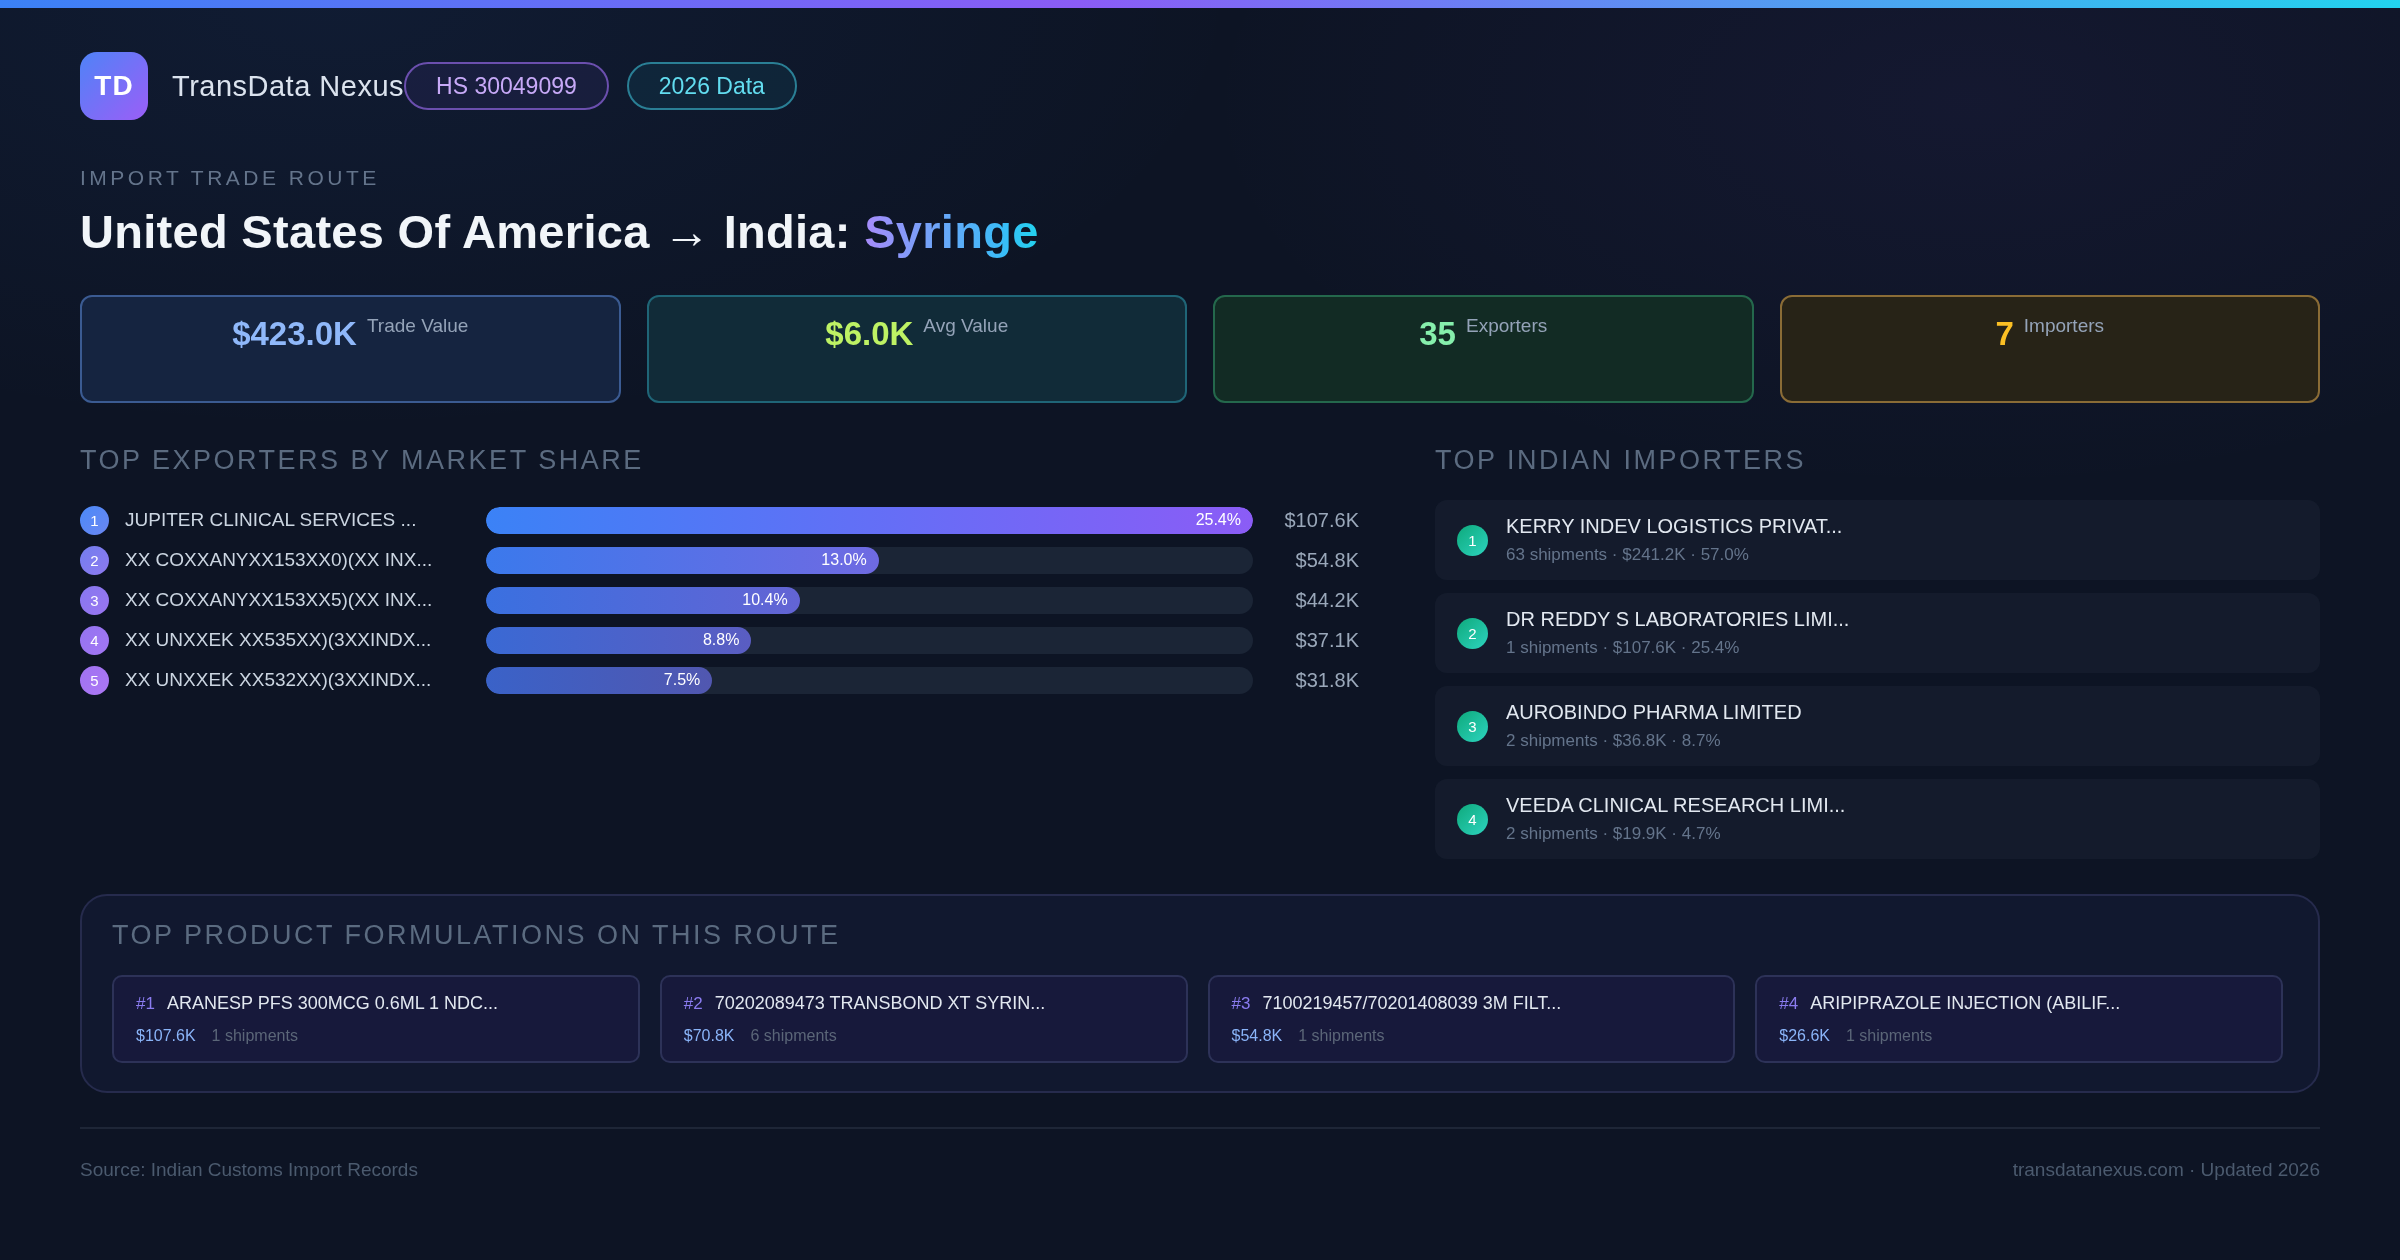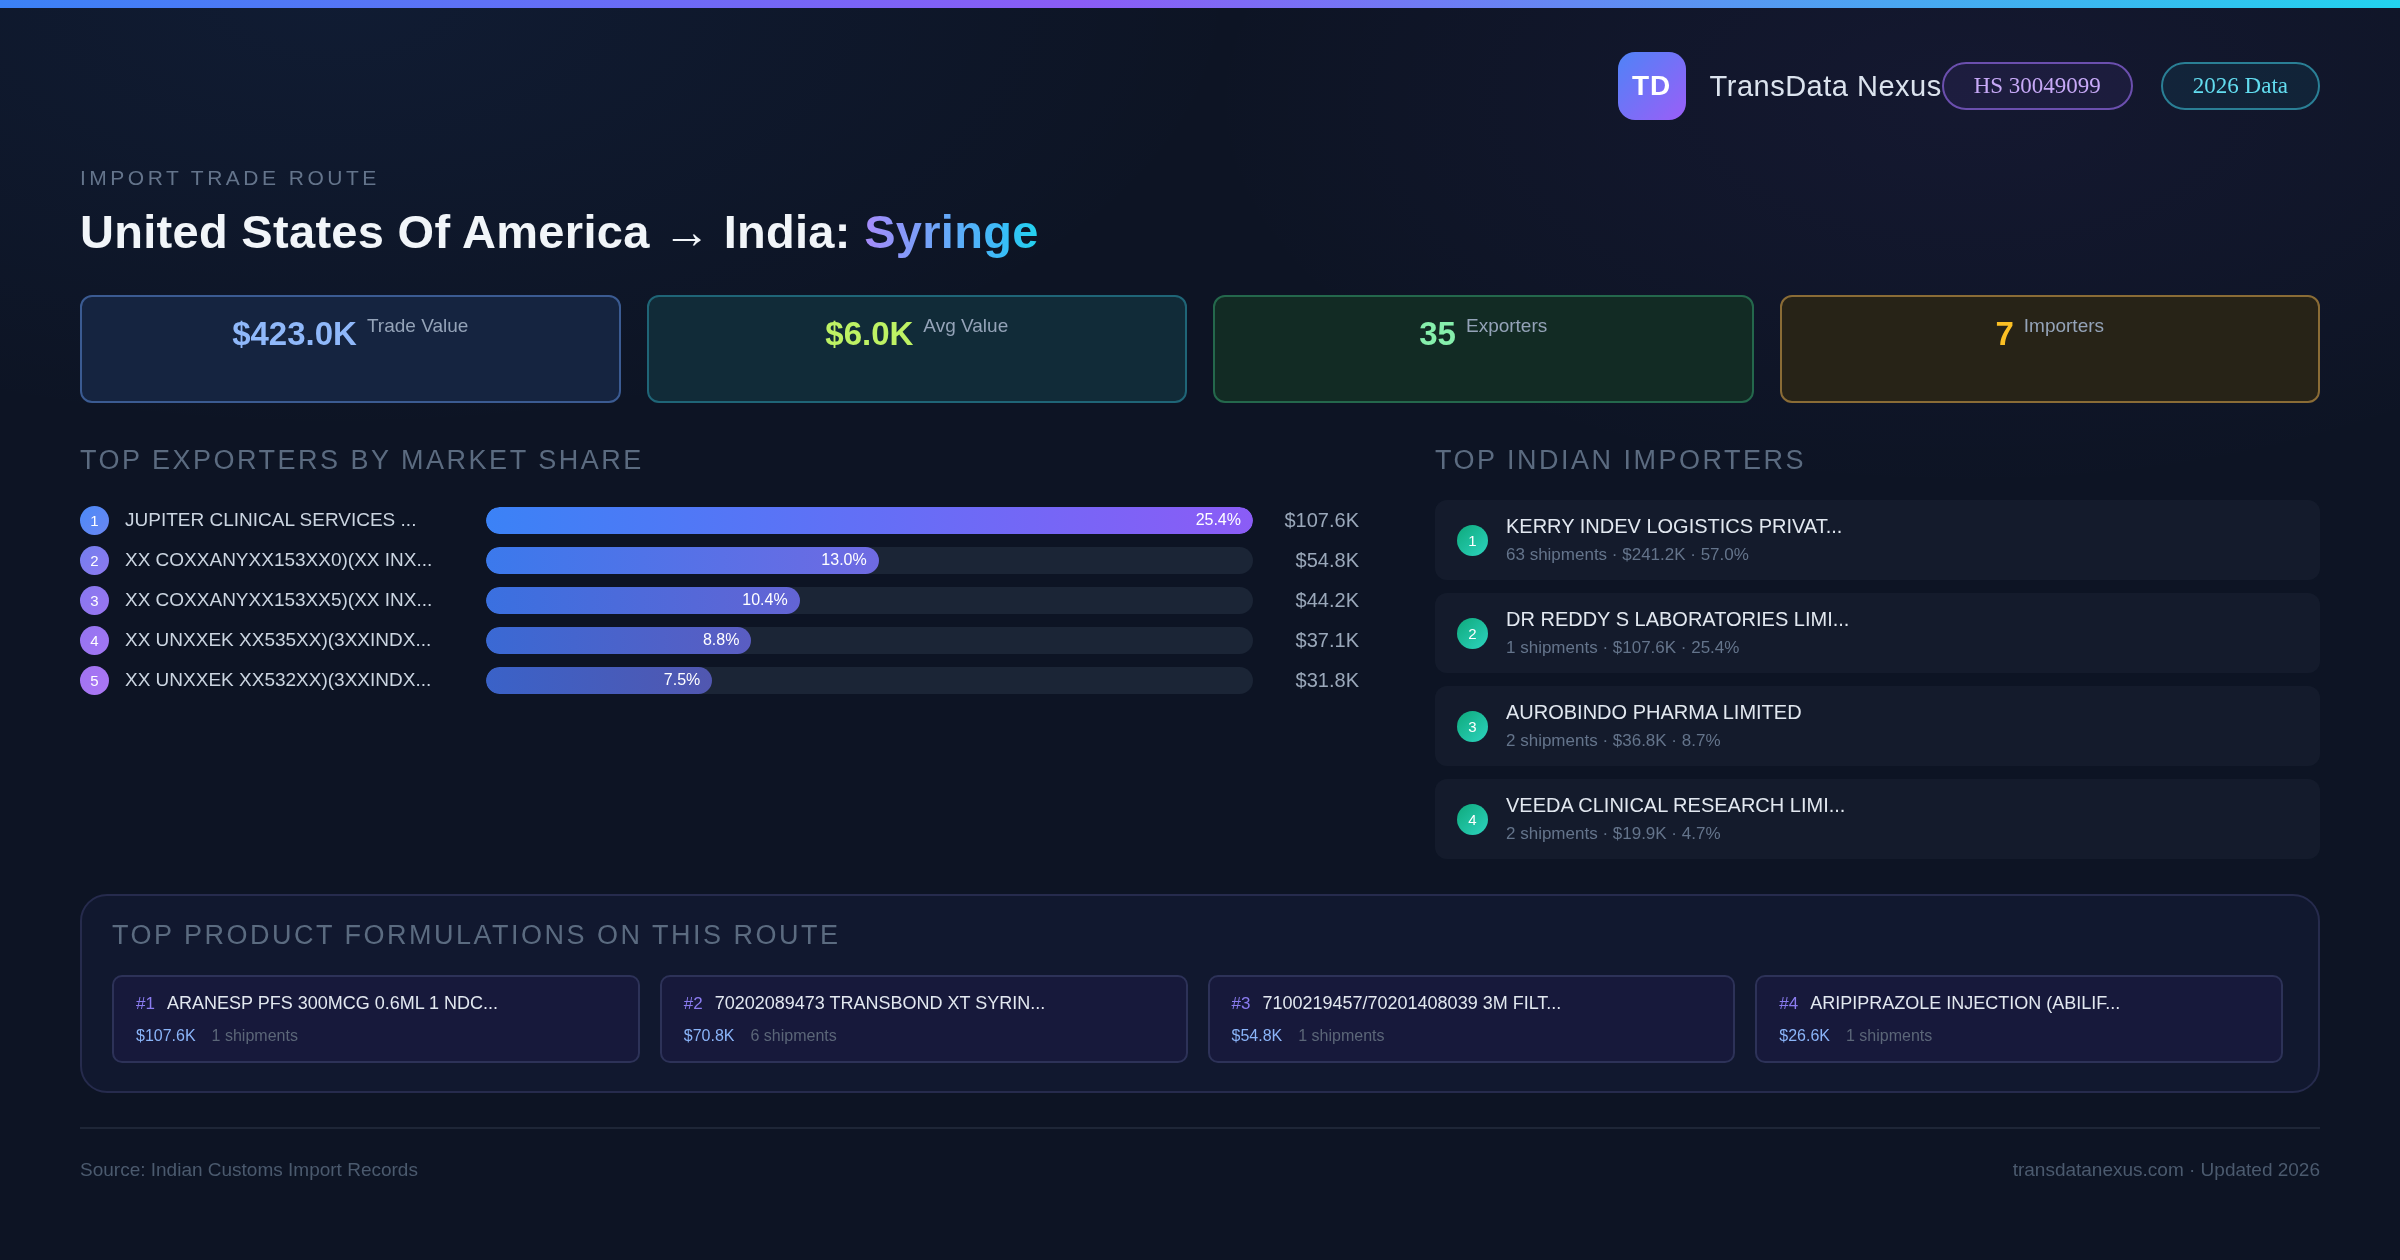--- a/index.html
+++ b/index.html
@@ -10,28 +10,28 @@
     background:
       radial-gradient(1300px 620px at 14% 0%, rgba(59,130,246,0.07), transparent 70%),
       radial-gradient(1100px 560px at 82% 8%, rgba(139,92,246,0.06), transparent 70%),
       #0d1424;
     color:#e2e8f0;
   }
   .topbar { height:8px; width:100%; }
   .container { padding:0 80px; }
 
   
-  .header { margin-top:44px; display:flex; align-items:center; justify-content:flex-end; }
+  .header { margin-top:44px; display:flex; align-items:center; justify-content:flex-start; }
   .brand { display:flex; align-items:center; gap:24px; }
   .logo {
     width:68px; height:68px; border-radius:17px; display:flex; align-items:center; justify-content:center;
     color:#fff; font-size:28px; font-weight:700; letter-spacing:1px;
   }
   .app-name { font-size:29px; color:#dbe3ee; letter-spacing:0.5px; }
-  .badges { display:flex; gap:28px;font-family:Liberation Serif, serif; }
+  .badges { display:flex; gap:18px; }
   .pill {
     height:48px; padding:0 30px; border-radius:24px; display:flex; align-items:center;
     font-size:23px; background:transparent; cursor:pointer;
   }
   .pill-hs { border:2px solid #6b4fae; color:#c7a9f7; background:rgba(139,92,246,0.08); }
   .pill-year { border:2px solid #2a7f95; color:#62dcef; background:rgba(34,211,238,0.07); }
 
   
   .eyebrow { margin-top:46px; font-size:21px; letter-spacing:3.5px; color:#64748b; }
   h1.route-title { margin-top:14px; font-size:47px; font-weight:600; color:#f1f5f9; letter-spacing:0.3px; }

